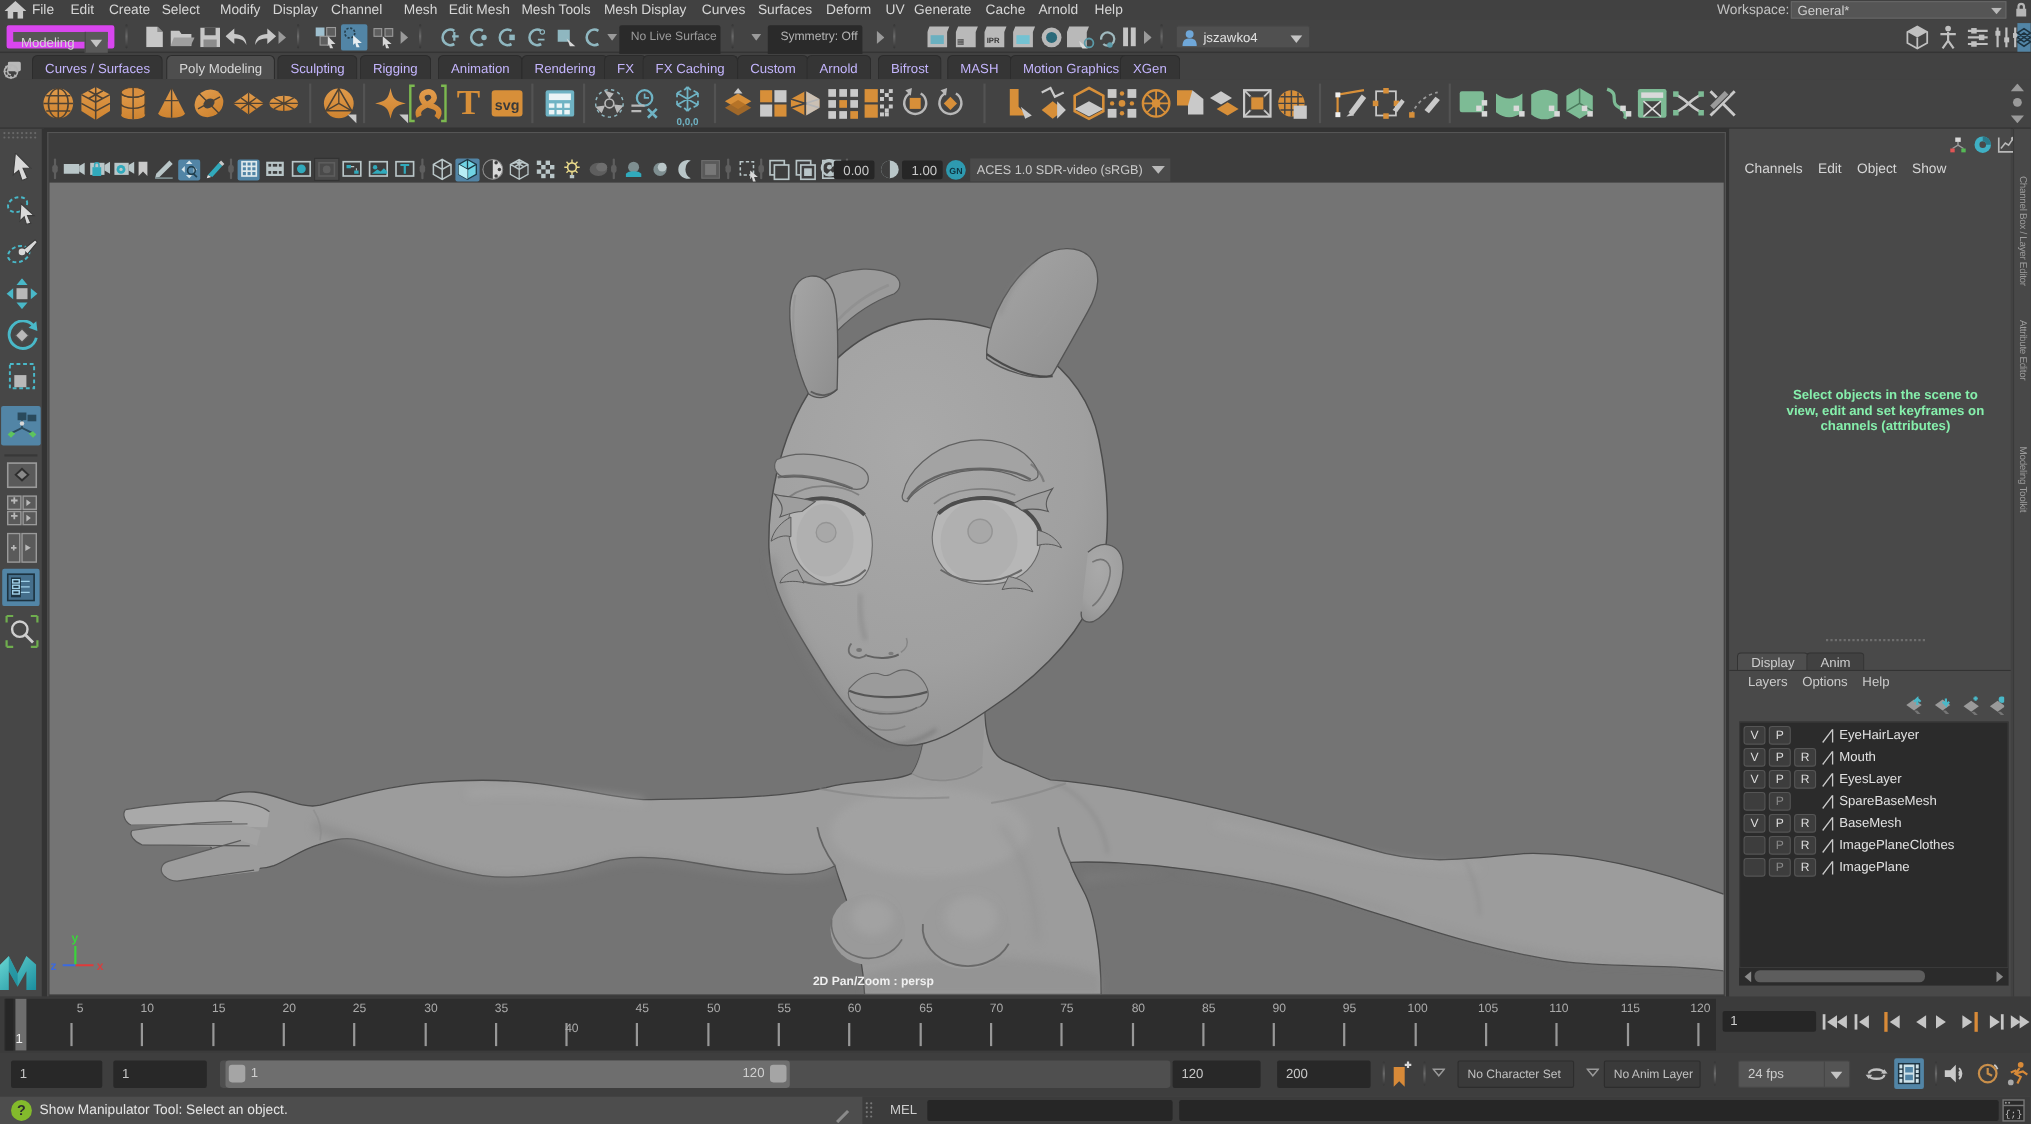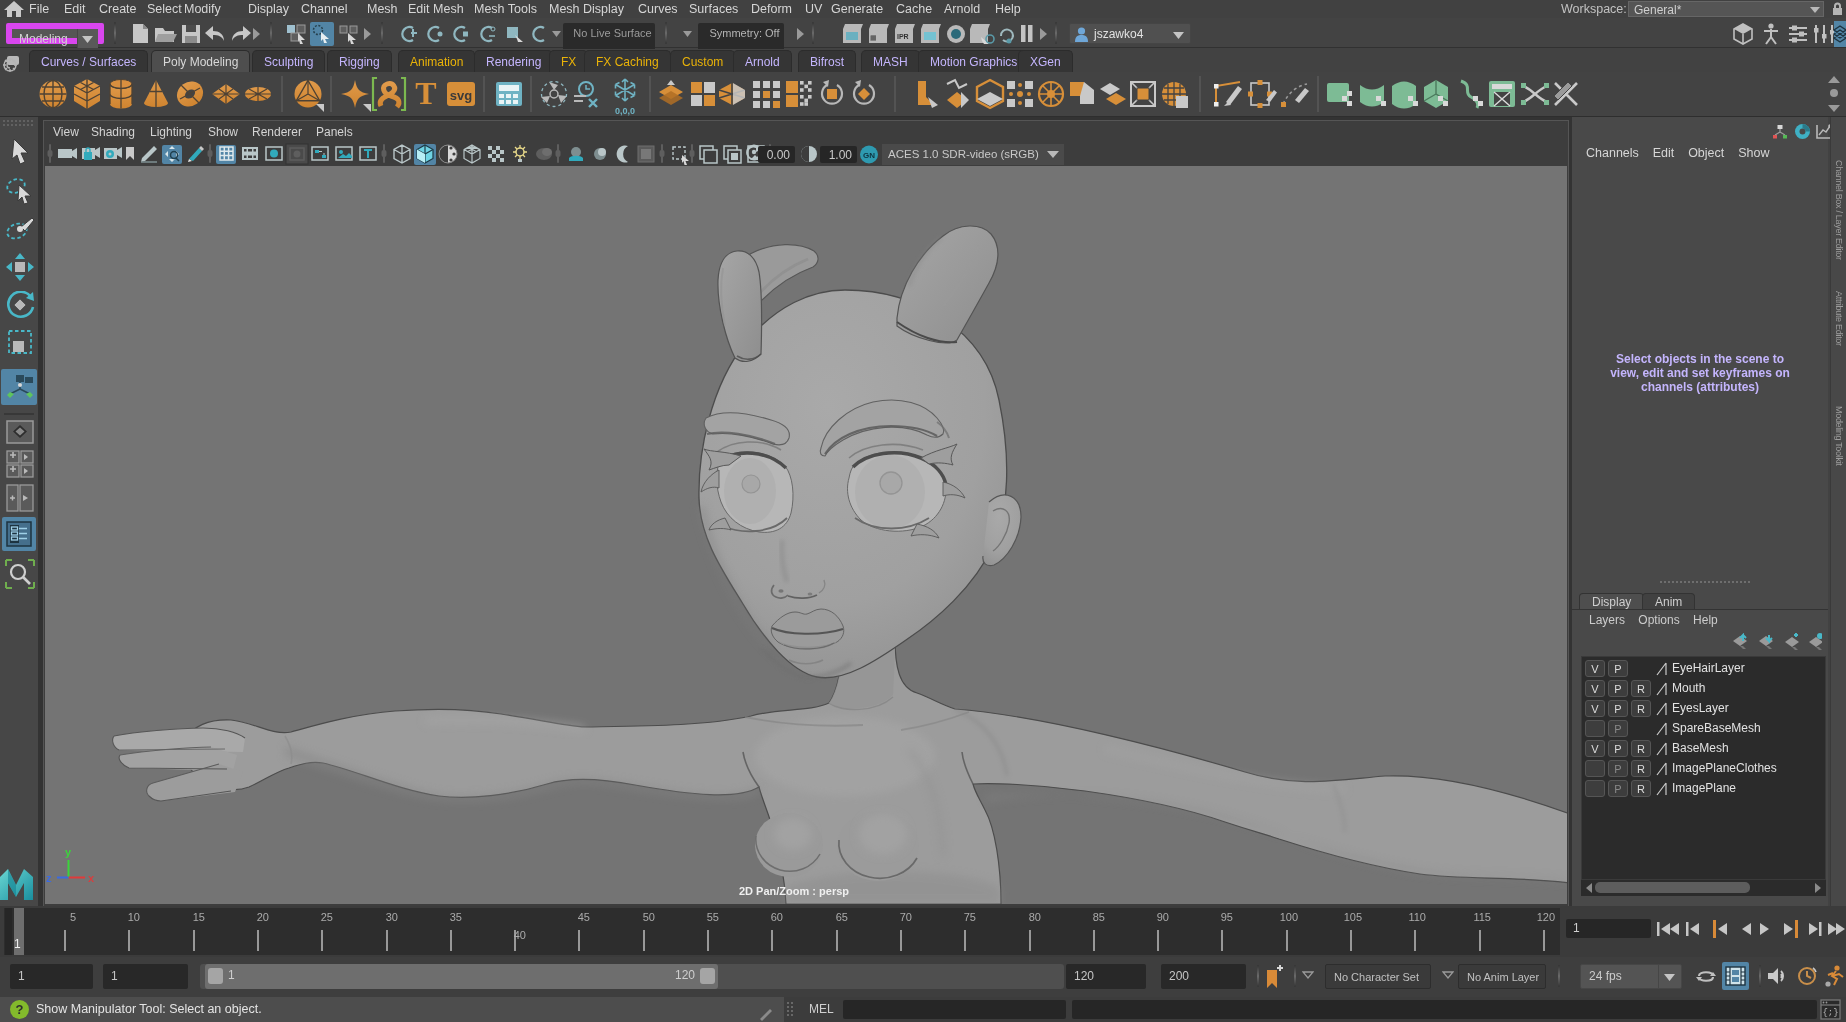--- a/index.html
+++ b/index.html
@@ -12,21 +12,21 @@
 #menubar .mi { position:absolute; top:2px; white-space:nowrap; }
 
 #toolbar { position:absolute; top:18px; left:0; width:1846px; height:30px; background:#434343; border-bottom:1px solid #313131; }
 .tfield { position:absolute; top:5px; height:30px; background:#2a2a2a; border-radius:2px; color:#a9a9a9; font-size:12px; line-height:20px; padding-left:7px;text-align:center; }
 .vgrip { position:absolute; top:4px; width:5px; height:22px; }
 .vgrip:before { content:""; position:absolute; left:2px; top:0; width:2px; height:22px; background:linear-gradient(#343434,#6a6a6a,#343434); border-radius:2px;}
 
 #shelftabs { position:absolute; top:49px; left:0; width:1846px; height:23px; background:#424242; }
 .stab { position:absolute; top:1px; height:22px; line-height:22px; padding:0 11px; font-size:12px; color:#c4b5fd; background:#353535; border:1px solid #2c2c2c; border-bottom:none; border-radius:5px 5px 0 0; }
 .stab.active { background:#4e4e4e; color:#d8d8d8; }
-.stab.dim { color:#eab308; }
+.stab.dim { color:#c4b5fd; }
 #shelficons { position:absolute; top:72px; left:0; width:1846px; height:45px; background:#434343; border-bottom:1px solid #2e2e2e; }
 
 #toolbox { position:absolute; top:117px; left:0; width:40px; height:789px; background:#474747; border-right:2px solid #333; }
 
 #vpwrap { position:absolute; top:117px; left:40px; width:1532px; height:789px; background:#333; }
 #vp { position:absolute; top:3px; left:3px; width:1526px; height:786px; background:#3d3d3d; border:1px solid #555; border-bottom:none;}
 #vpmenu { position:absolute; top:1px; left:0px; width:100%; height:20px; color:#d4d4d4; font-size:12px; }
 #vpmenu span { position:absolute; top:3px; }
 #vpicons { position:absolute; top:21px; left:0; width:100%; height:24px; }
 #vpcontent { position:absolute; top:45px; left:1px; width:1522px; height:738px; background:#747474; overflow:hidden; }
@@ -57,21 +57,21 @@
 <div id="page">
 
   <div id="menubar">
     <svg class="abs" style="left:4px;top:1px;" width="20" height="16" viewBox="0 0 20 16">
         <path d="M10 0 L20 9 L17 9 L17 16 L12 16 L12 10 L8 10 L8 16 L3 16 L3 9 L0 9 Z" fill="#c9c9c9"></path>
       </svg>
     <span class="mi" style="left:29px;">File</span>
     <span class="mi" style="left:64px;">Edit</span>
     <span class="mi" style="left:99px;">Create</span>
     <span class="mi" style="left:147px;">Select</span>
-    <span class="mi" style="left:184px;">Modify</span>
+    <span class="mi" style="left:200px;">Modify</span>
     <span class="mi" style="left:248px;">Display</span>
     <span class="mi" style="left:301px;">Channel</span>
     <span class="mi" style="left:367px;">Mesh</span>
     <span class="mi" style="left:408px;">Edit Mesh</span>
     <span class="mi" style="left:474px;">Mesh Tools</span>
     <span class="mi" style="left:549px;">Mesh Display</span>
     <span class="mi" style="left:638px;">Curves</span>
     <span class="mi" style="left:689px;">Surfaces</span>
     <span class="mi" style="left:751px;">Deform</span>
     <span class="mi" style="left:805px;">UV</span>
@@ -658,28 +658,20 @@
             <stop offset="0" stop-color="#69d6d2"></stop>
             <stop offset="1" stop-color="#1a8e9e"></stop>
           </linearGradient>
         </defs>
         <path d="M0 33 L0 10 L8 2 L16 18 L24 2 L33 10 L33 33 L24 33 L24 16 L16 30 L8 16 L8 33 Z" fill="url(#mg)"></path>
         <path d="M8 2 L16 18 L16 30 L8 16 Z" fill="#128293" opacity="0.6"></path>
       </svg>
   </div>
   <div id="vpwrap">
     <div id="vp">
-      <div id="vpmenu">
-        <span style="left:9px;">View</span>
-          <span style="left:47px;">Shading</span>
-          <span style="left:106px;">Lighting</span>
-          <span style="left:164px;">Show</span>
-          <span style="left:208px;">Renderer</span>
-          <span style="left:272px;">Panels</span>
-      </div>
       <div id="vpicons">
         <svg class="abs" style="left:0;top:0;" width="1520" height="24" viewBox="0 0 1520 24">
           <defs>
               <g id="vsep">
                 <rect x="-1" y="2" width="2" height="19" rx="1" fill="#5e5e5e"></rect>
                 <rect x="-2.5" y="8" width="5" height="7" rx="2" fill="#5e5e5e"></rect>
               </g>
             </defs>
           <use href="#vsep" x="6" y="0"></use>
           <g fill="#b9c6c8">
@@ -1049,21 +1041,21 @@
         <circle cx="8.5" cy="8.5" r="7.5" fill="#3fb0c4"></circle>
         <circle cx="8.5" cy="8.5" r="3" fill="#494949"></circle>
         <path d="M8.5 1 a7.5 7.5 0 0 1 7.5 7.5 l-4.5 0 a3 3 0 0 0 -3 -3 Z" fill="#2a7a8a"></path>
       </svg>
     <svg class="abs" style="left:244px;top:7px;" width="15" height="15" viewBox="0 0 15 15">
         <path d="M1 1 V14 H14" stroke="#b9b9b9" stroke-width="1.6" fill="none"></path>
         <path d="M3 11 L7 6 L10 8 L14 2" stroke="#b9b9b9" stroke-width="1.4" fill="none"></path>
         <circle cx="14" cy="2" r="1.8" fill="#b9b9b9"></circle>
       </svg>
     <div class="abs" style="left:14px;top:29px;font-size:12.5px;color:#d6d6d6;">Channels&nbsp;&nbsp;&nbsp;&nbsp;Edit&nbsp;&nbsp;&nbsp;&nbsp;Object&nbsp;&nbsp;&nbsp;&nbsp;Show</div>
-    <div class="abs" style="left:0px;top:235px;width:256px;text-align:center;font-size:12px;font-weight:bold;color:#c4b5fd;line-height:14px;">Select objects in the scene to<br>view, edit and set keyframes on<br>channels (attributes)</div>
+    <div class="abs" style="left:14px;top:235px;width:256px;text-align:center;font-size:12px;font-weight:bold;color:#86efac;line-height:14px;">Select objects in the scene to<br>view, edit and set keyframes on<br>channels (attributes)</div>
     <div class="abs" style="left:88px;top:464px;width:90px;border-top:2px dotted #6e6e6e;"></div>
     <div class="ltab" style="left:7px;top:476px;background:#4e4e4e;">Display</div>
     <div class="ltab" style="left:70px;top:476px;">Anim</div>
     <div class="abs" style="left:0px;top:492px;width:256px;height:1px;background:#333;"></div>
     <div class="abs" style="left:17px;top:496px;font-size:12px;color:#cccccc;">Layers&nbsp;&nbsp;&nbsp;&nbsp;Options&nbsp;&nbsp;&nbsp;&nbsp;Help</div>
     <svg class="abs" style="left:160px;top:516px;" width="90" height="17" viewBox="0 0 90 17">
       <g>
           <path d="M1 8 L8 3 L15 8 L8 13 Z" fill="#9a9a9a"></path>
           <path d="M8 13 l3 3 h3 l-3 -3 Z" fill="#767676"></path>
           <path d="M11 8 v-6 l-3 3 m3 -3 l3 3" stroke="#49b8c8" stroke-width="2" fill="none"></path>

